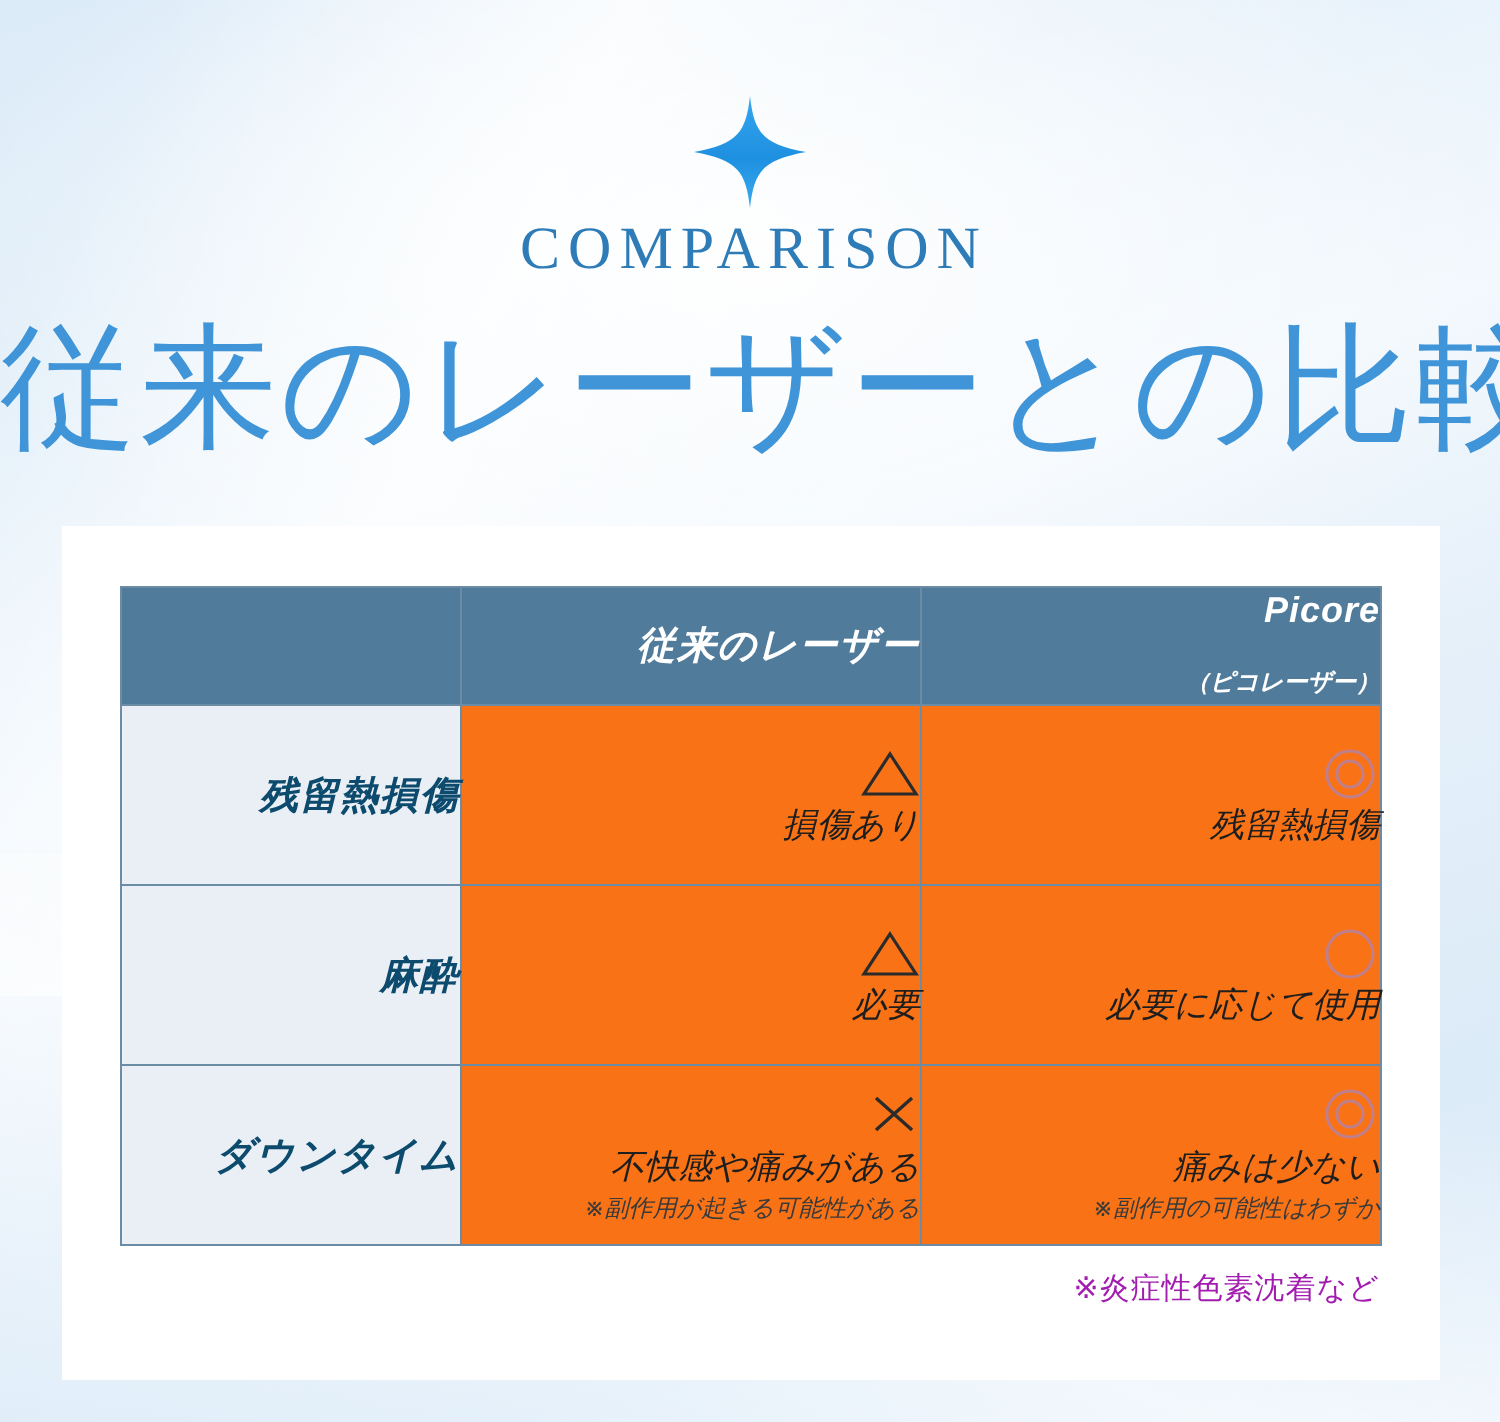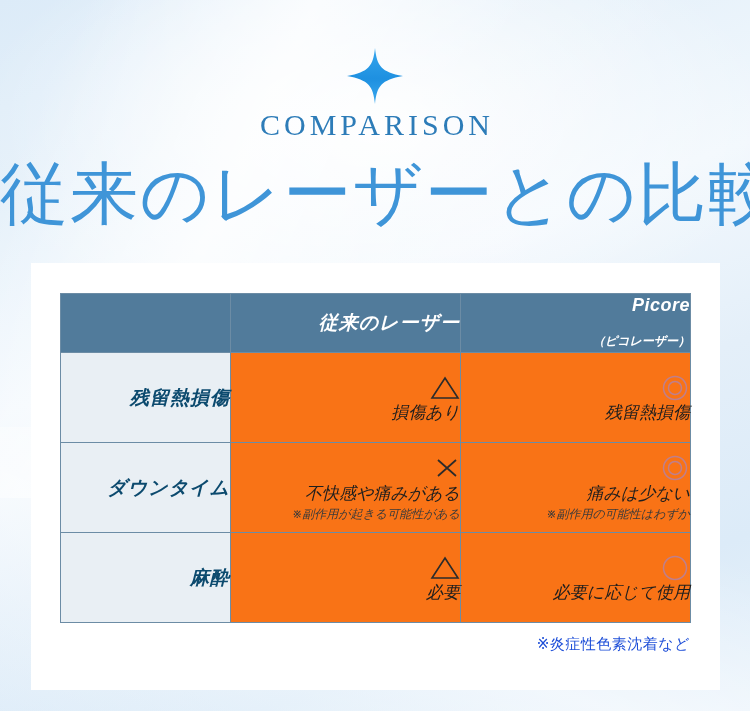--- a/index.html
+++ b/index.html
@@ -170,21 +170,21 @@
     color: #3a3a3a;
   }
 
   .footnote {
     position: absolute;
     left: 29px;
     top: 372px;
     width: 630px;
     text-align: right;
     font-size: 15px;
-    color: #1d4ed8;
+    color: #a21caf;
     letter-spacing: 0.5px;
   }
 </style>
 </head>
 <body>
 
 <div id="page">
 
   <div class="header">
 
@@ -241,20 +241,40 @@
               <svg width="30" height="28" viewBox="0 0 30 28">
                 <circle cx="15" cy="14" r="11.5" fill="none" stroke="#bf7f8c" stroke-width="1.5"></circle>
                 <circle cx="15" cy="14" r="6.5" fill="none" stroke="#bf7f8c" stroke-width="1.5"></circle>
               </svg>
             </div>
             <div class="cell-text">残留熱損傷</div>
           </td>
         </tr>
 
         <tr>
+          <td class="rowlabel">麻酔</td>
+          <td class="cell">
+            <div class="mark">
+              <svg width="30" height="26" viewBox="0 0 30 26">
+                <path d="M15 3 L28 23 L2 23 Z" fill="none" stroke="#2b2b2b" stroke-width="1.6" stroke-linejoin="miter"></path>
+              </svg>
+            </div>
+            <div class="cell-text">必要</div>
+          </td>
+          <td class="cell">
+            <div class="mark">
+              <svg width="30" height="28" viewBox="0 0 30 28">
+                <circle cx="15" cy="14" r="11.5" fill="none" stroke="#bf7f8c" stroke-width="1.5"></circle>
+              </svg>
+            </div>
+            <div class="cell-text">必要に応じて使用</div>
+          </td>
+        </tr>
+
+        <tr>
           <td class="rowlabel">ダウンタイム</td>
           <td class="cell">
             <div class="mark">
               <svg width="26" height="24" viewBox="0 0 26 24">
                 <path d="M4 4 L22 20 M22 4 L4 20" fill="none" stroke="#2b2b2b" stroke-width="1.7"></path>
               </svg>
             </div>
             <div class="cell-text">不快感や痛みがある</div>
             <div class="cell-note">※副作用が起きる可能性がある</div>
           </td>
@@ -263,40 +283,20 @@
               <svg width="30" height="28" viewBox="0 0 30 28">
                 <circle cx="15" cy="14" r="11.5" fill="none" stroke="#bf7f8c" stroke-width="1.5"></circle>
                 <circle cx="15" cy="14" r="6.5" fill="none" stroke="#bf7f8c" stroke-width="1.5"></circle>
               </svg>
             </div>
             <div class="cell-text">痛みは少ない</div>
             <div class="cell-note">※副作用の可能性はわずか</div>
           </td>
         </tr>
 
-        <tr>
-          <td class="rowlabel">麻酔</td>
-          <td class="cell">
-            <div class="mark">
-              <svg width="30" height="26" viewBox="0 0 30 26">
-                <path d="M15 3 L28 23 L2 23 Z" fill="none" stroke="#2b2b2b" stroke-width="1.6" stroke-linejoin="miter"></path>
-              </svg>
-            </div>
-            <div class="cell-text">必要</div>
-          </td>
-          <td class="cell">
-            <div class="mark">
-              <svg width="30" height="28" viewBox="0 0 30 28">
-                <circle cx="15" cy="14" r="11.5" fill="none" stroke="#bf7f8c" stroke-width="1.5"></circle>
-              </svg>
-            </div>
-            <div class="cell-text">必要に応じて使用</div>
-          </td>
-        </tr>
-
       </tbody>
     </table>
 
     <div class="footnote">※炎症性色素沈着など</div>
 
   </div>
 
 </div>
 
 </body></html>

